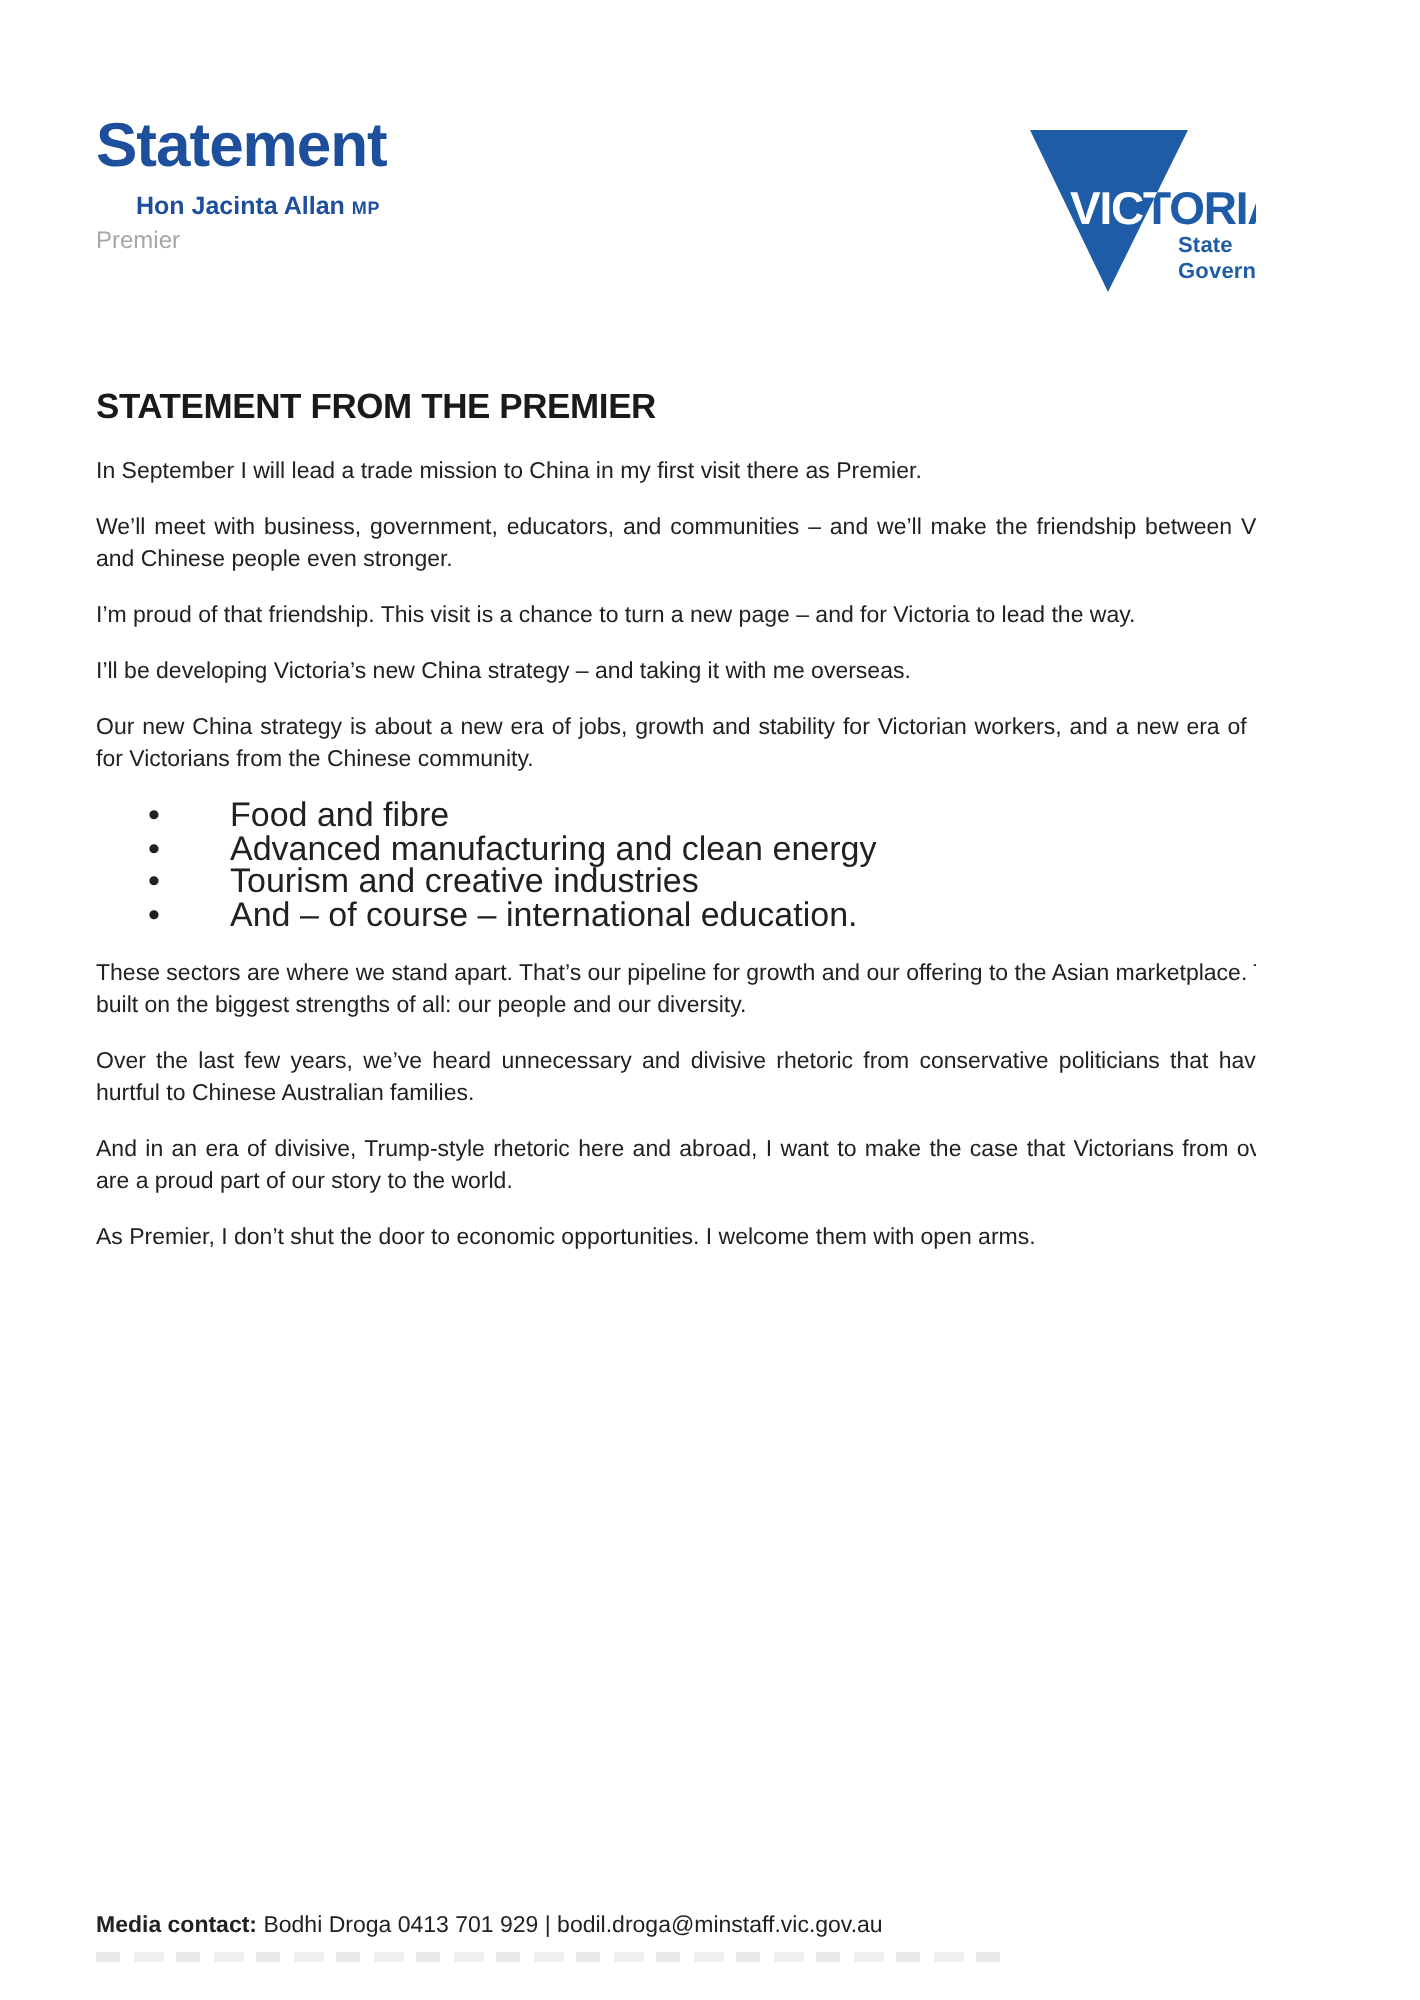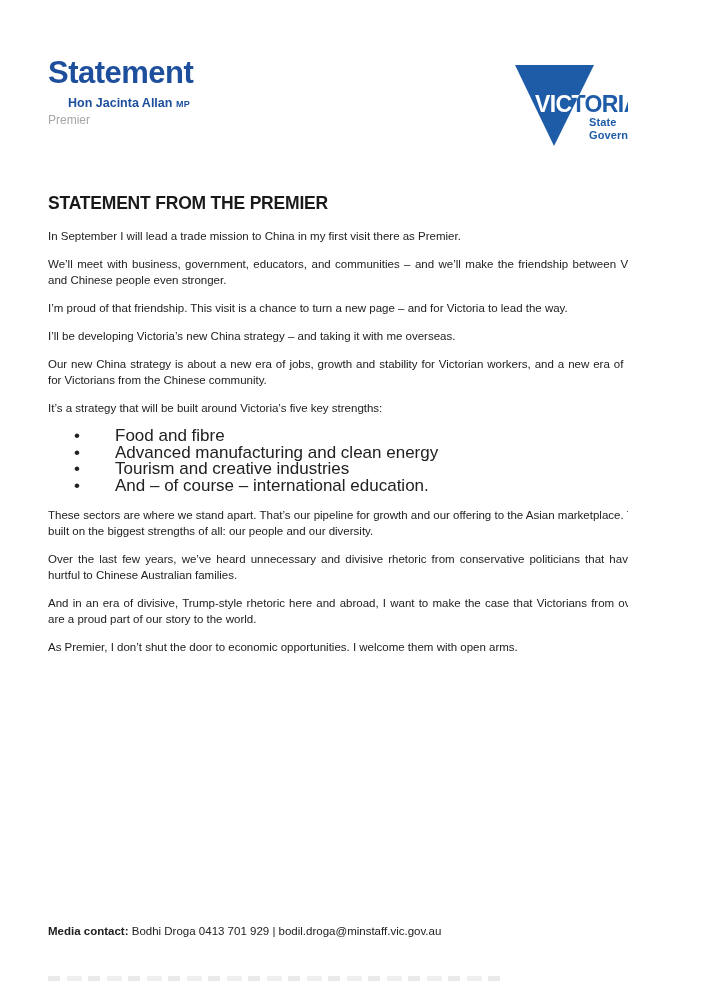--- a/index.html
+++ b/index.html
@@ -116,21 +116,21 @@
     content: "\2022";
     position: absolute;
     left: 26px;
     top: 0;
   }
 
   
   .footer {
     position: absolute;
     left: 48px;
-    top: 924px;
+    top: 956px;
     width: 617px;
     font-size: 11.5px;
     line-height: 15px;
     color: #212121;
     white-space: nowrap;
   }
   .footer .footer-label { font-weight: bold; }
 
   
   .clipped-line {
@@ -179,21 +179,20 @@
   </div>
 
   <div class="content">
     <h1 class="doc-headline">STATEMENT FROM THE PREMIER</h1>
 
     <p>In September I will lead a trade mission to China in my first visit there as Premier.</p>
     <p>We’ll meet with business, government, educators, and communities – and we’ll make the friendship between Victorian and Chinese people even stronger.</p>
     <p>I’m proud of that friendship. This visit is a chance to turn a new page – and for Victoria to lead the way.</p>
     <p>I’ll be developing Victoria’s new China strategy – and taking it with me overseas.</p>
     <p>Our new China strategy is about a new era of jobs, growth and stability for Victorian workers, and a new era of respect for Victorians from the Chinese community.</p>
-    <p>It’s a strategy that will be built around Victoria’s five key strengths:</p>
 
     <ul>
       <li>Food and fibre</li>
       <li>Advanced manufacturing and clean energy</li>
       <li>Tourism and creative industries</li>
       <li>And – of course – international education.</li>
     </ul>
 
     <p>These sectors are where we stand apart. That’s our pipeline for growth and our offering to the Asian marketplace. They’re built on the biggest strengths of all: our people and our diversity.</p>
     <p>Over the last few years, we’ve heard unnecessary and divisive rhetoric from conservative politicians that have been hurtful to Chinese Australian families.</p>

